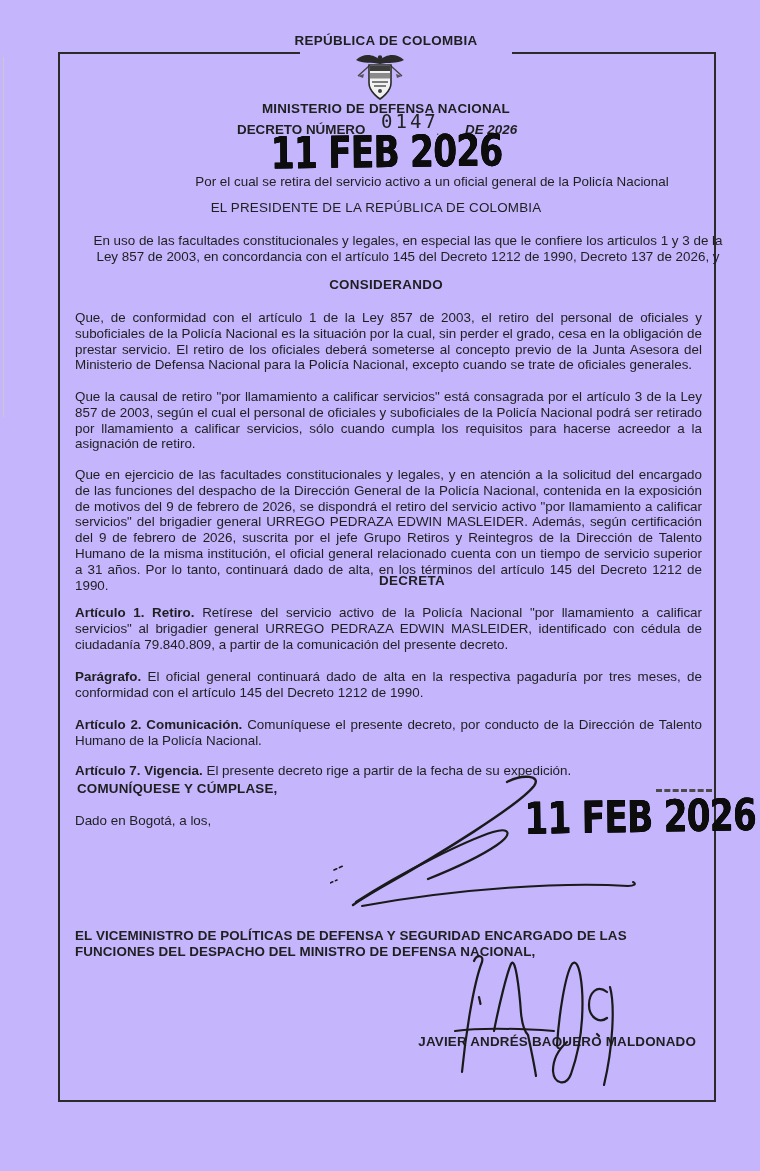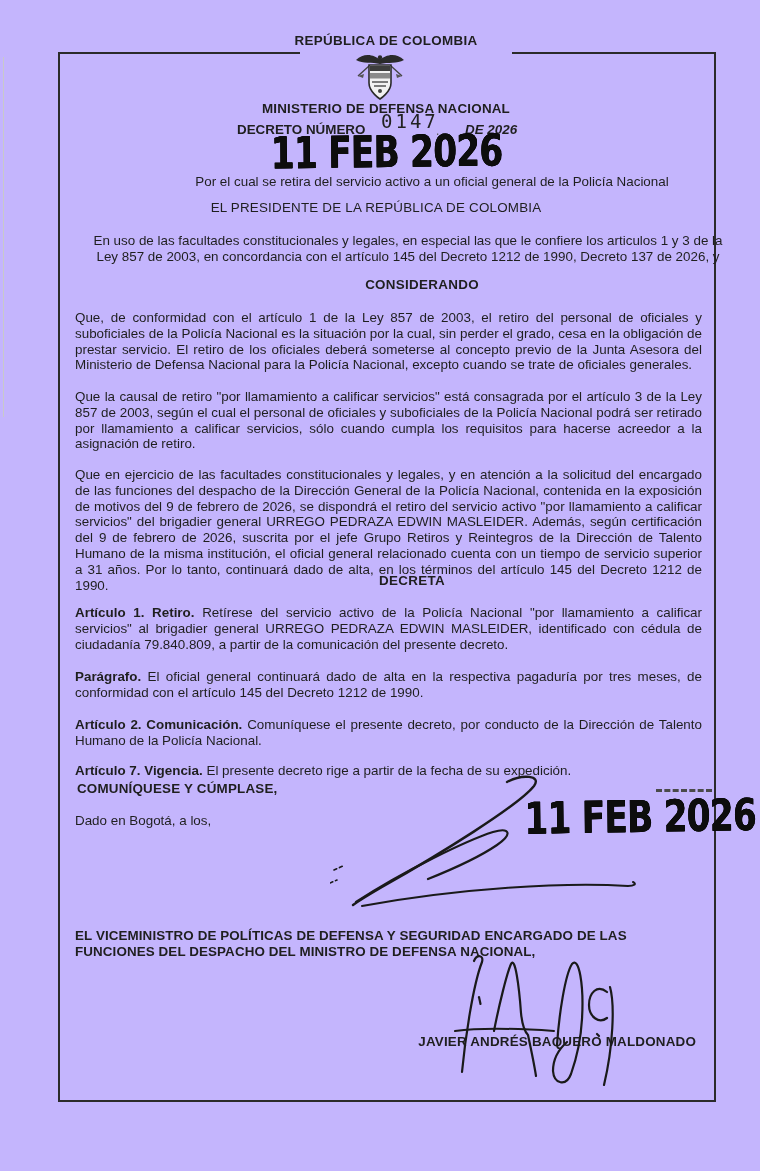--- a/index.html
+++ b/index.html
@@ -26,21 +26,21 @@
          letter-spacing:-1px;color:#0d0d0d;white-space:nowrap;
          text-shadow:0 0 .6px #000, .5px 0 0 #000;}
   .stamp1{top:130px;left:58px;width:656px;display:flex;justify-content:center;z-index:5;}
   .stamp1 .stamp{transform:scaleX(.78) rotate(-.6deg);}
   .stamp2{top:797px;left:524px;z-index:5;}
   .stamp2 .stamp{display:inline-block;transform:scaleX(.78) rotate(-.8deg);transform-origin:left top;}
   .stamp2-dash{top:789px;left:656px;width:56px;border-top:3px dashed #4a4a4a;z-index:5;}
   .subject{top:174px;left:58px;width:748px;text-align:center;}
   .president{top:200px;left:48px;width:656px;font-weight:normal;text-align:center;letter-spacing:.2px;}
   .preamble{top:233px;left:72px;width:632px;text-align:center;margin-left:20px;}
-  .h-considering{top:277px;left:58px;width:656px;font-weight:bold;text-align:center;letter-spacing:.3px;padding-left:36px;}
+  .h-considering{top:277px;left:58px;width:656px;font-weight:bold;text-align:center;letter-spacing:.3px;}
   .p1{top:302px;}  .p2{top:381px;}  .p3{top:459px;}
   .h-decreta{top:573px;left:58px;width:656px;font-weight:bold;text-align:center;letter-spacing:.3px;margin-left:26px;}
   .para{left:75px;width:627px;margin-top:8px;}
   .a1{top:597px;}  .apar{top:661px;}  .a2{top:709px;}  .a3{top:755px;}
   .closing{top:781px;left:77px;font-weight:bold;letter-spacing:.2px;}
   .given{top:813px;left:75px;}
   .sig1{top:772px;left:330px;z-index:4;}
   .vice{top:928px;left:75px;width:634px;font-weight:bold;letter-spacing:.1px;}
   .sig2{top:945px;left:440px;z-index:6;}
   .signer{top:1034px;left:75px;width:621px;text-align:right;font-weight:bold;letter-spacing:.2px;}

